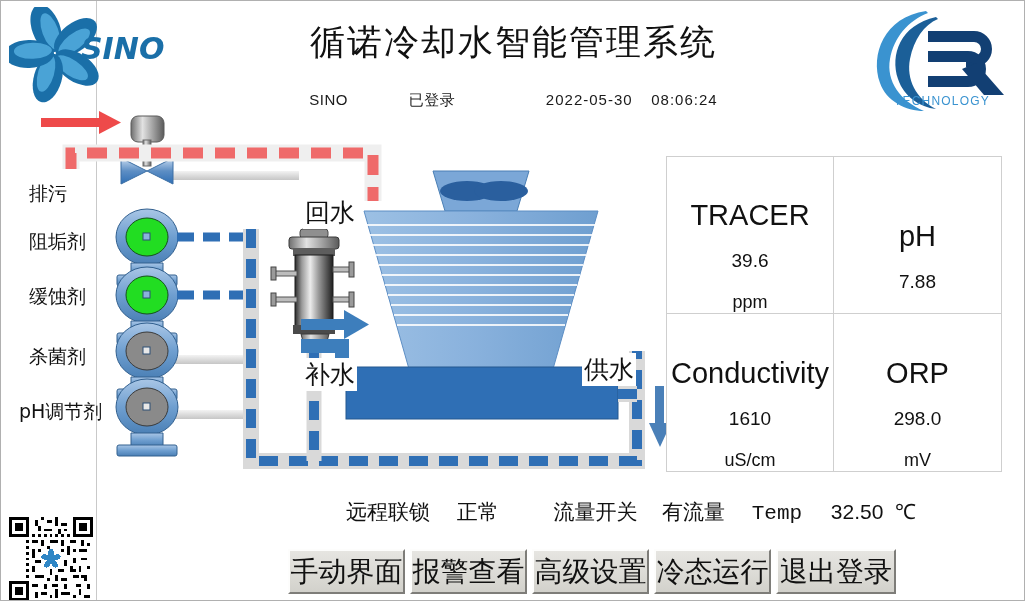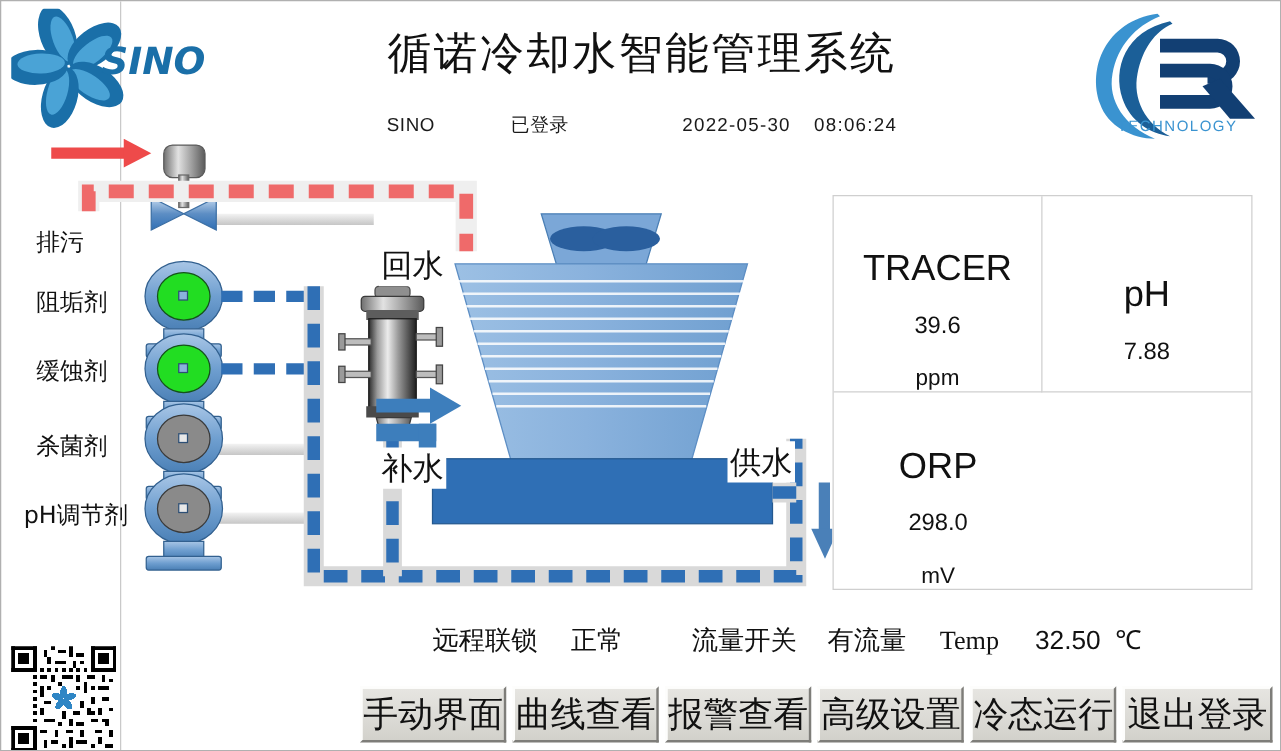--- a/index.html
+++ b/index.html
@@ -105,21 +105,21 @@
     position: absolute; left: 345px; top: 496px; width: 660px;
     font-size: 21px; color: #111;
     font-family: "DejaVu Sans", "Liberation Sans", sans-serif;
     white-space: nowrap;
   }
   #statusrow span { display: inline-block; vertical-align: baseline; }
   .st-k1 { margin-right: 20px; }
   .st-v1 { margin-right: 48px; }
   .st-k2 { margin-right: 18px; }
   .st-v2 { margin-right: 20px; }
-  .st-k3 { margin-right: 22px; font-family:Liberation Serif, serif; }
+  .st-k3 { margin-right: 22px; font-family:Liberation Mono, monospace; }
   .st-v3 { margin-right: 5px; font-family:"Liberation Sans",sans-serif;}
   .st-u3 { font-family:"Liberation Sans",sans-serif;}
 
   
   #btnbar {
     position: absolute; left: 287px; top: 548px;
     display: flex; gap: 5px;
   }
   .btn {
     width: 117px; height: 45px;
@@ -370,40 +370,44 @@
     <div class="cell b-r b-b">
       <div class="c-name">TRACER</div>
       <div class="c-val">39.6</div>
       <div class="c-unit">ppm</div>
     </div>
     <div class="cell b-b">
       <div class="c-name">pH</div>
       <div class="c-val">7.88</div>
       <div class="c-unit"></div>
     </div>
+    <div class="cell b-r">
+      <div class="c-name">Conductivity</div>
+      <div class="c-val">1610</div>
+      <div class="c-unit">uS/cm</div>
+    </div>
     <div class="cell">
       <div class="c-name">ORP</div>
       <div class="c-val">298.0</div>
       <div class="c-unit">mV</div>
     </div>
   </div>
 
   <div id="statusrow">
     <span class="st-k1">远程联锁</span>
     <span class="st-v1">正常</span>
     <span class="st-k2">流量开关</span>
     <span class="st-v2">有流量</span>
     <span class="st-k3">Temp</span>
     <span class="st-v3">32.50</span>
     <span class="st-u3">℃</span>
   </div>
 
   <div id="btnbar">
     <div class="btn">手动界面</div>
-    <div class="btn">曲线查看</div>
     <div class="btn">报警查看</div>
     <div class="btn">高级设置</div>
     <div class="btn">冷态运行</div>
     <div class="btn">退出登录</div>
   </div>
 
   <svg id="qr" viewBox="0 0 29 29" shape-rendering="crispEdges">
     <rect width="29" height="29" fill="#fff"></rect>
     <g fill="#000">
 

